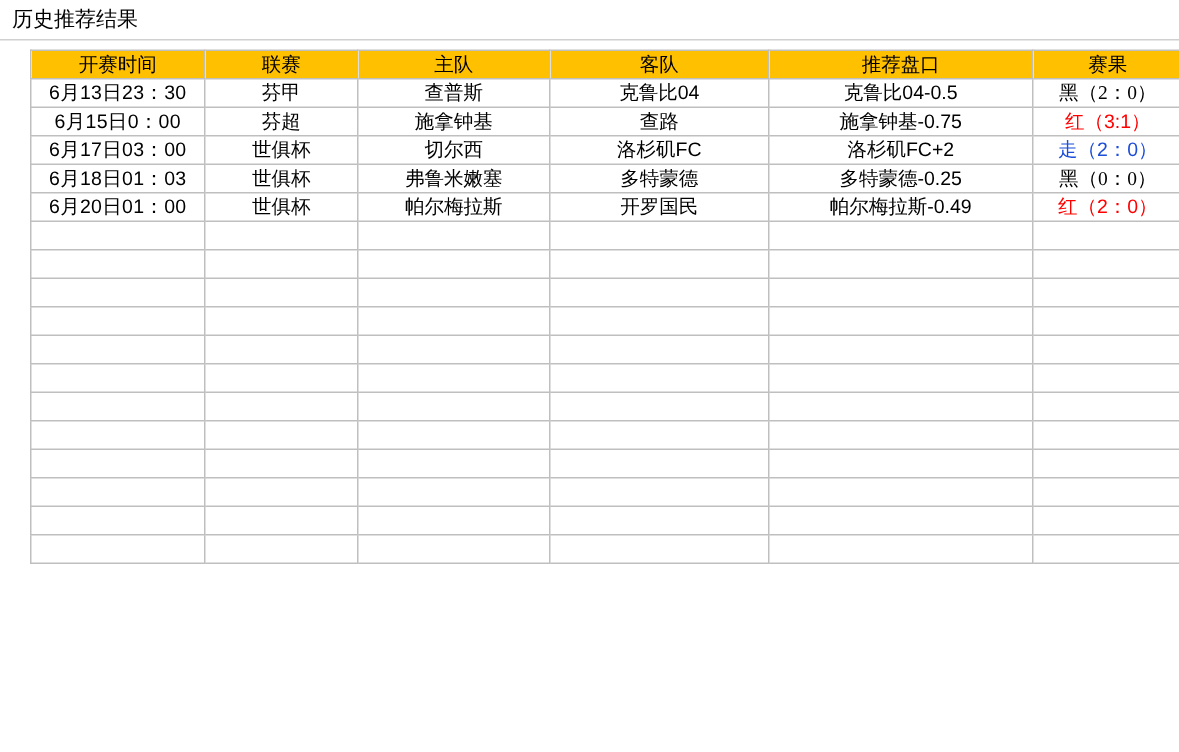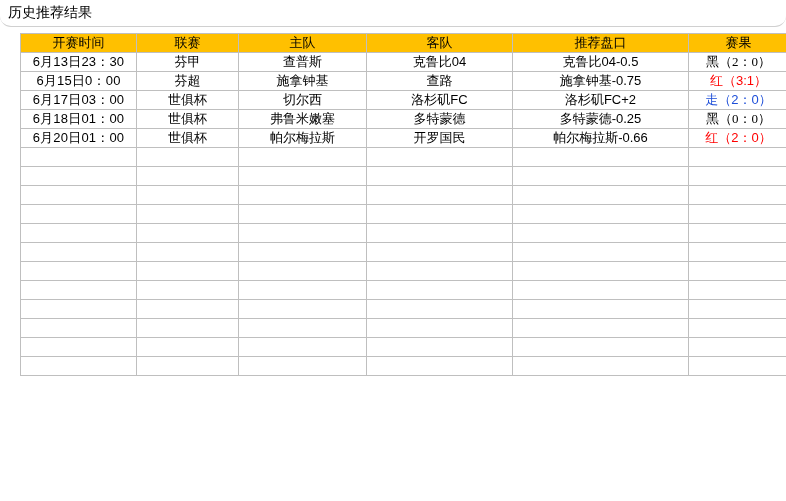--- a/index.html
+++ b/index.html
@@ -23,21 +23,20 @@
   }
   .title-bar {
     height: 26px;
     border-bottom: 1px solid #d0d0d0;
     display: flex;
     align-items: center;
     padding-left: 8px;
     background: #ffffff;
     font-size: 14px;
     color: #000;
-    border-radius: 11px;
   }
   table.grid {
     border-collapse: collapse;
     table-layout: fixed;
     width: 768px;
     margin-left: 20px;
     margin-top: 6px;
   }
   table.grid td, table.grid th {
     border: 1px solid #bfbfbf;
@@ -117,33 +116,33 @@
         </tr>
         <tr>
           <td class="time">6月17日03：00</td>
           <td>世俱杯</td>
           <td>切尔西</td>
           <td>洛杉矶FC</td>
           <td>洛杉矶FC+2</td>
           <td class="res-green">走（2：0）</td>
         </tr>
         <tr>
-          <td class="time">6月18日01：00</td>
+          <td class="time">6月18日01：03</td>
           <td>世俱杯</td>
           <td>弗鲁米嫩塞</td>
           <td>多特蒙德</td>
           <td>多特蒙德-0.25</td>
           <td class="res-black">黑（0：0）</td>
         </tr>
         <tr>
           <td class="time">6月20日01：00</td>
           <td>世俱杯</td>
           <td>帕尔梅拉斯</td>
           <td>开罗国民</td>
-          <td>帕尔梅拉斯-0.66</td>
+          <td>帕尔梅拉斯-0.49</td>
           <td class="res-red">红（2：0）</td>
         </tr>
         <tr class="empty-row">
           <td>&nbsp;</td>
           <td>&nbsp;</td>
           <td>&nbsp;</td>
           <td>&nbsp;</td>
           <td>&nbsp;</td>
           <td>&nbsp;</td>
         </tr>

